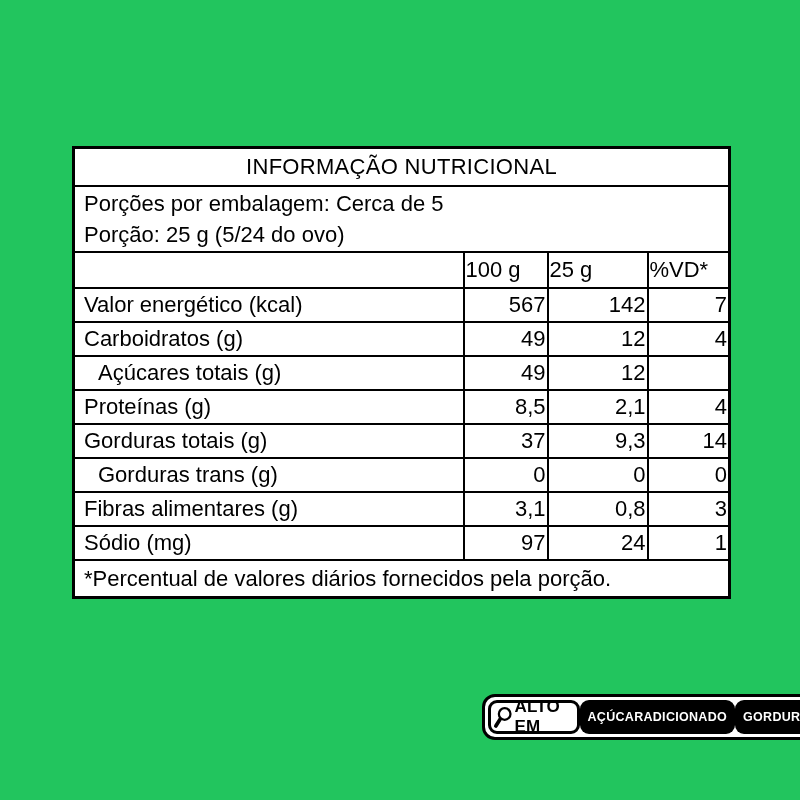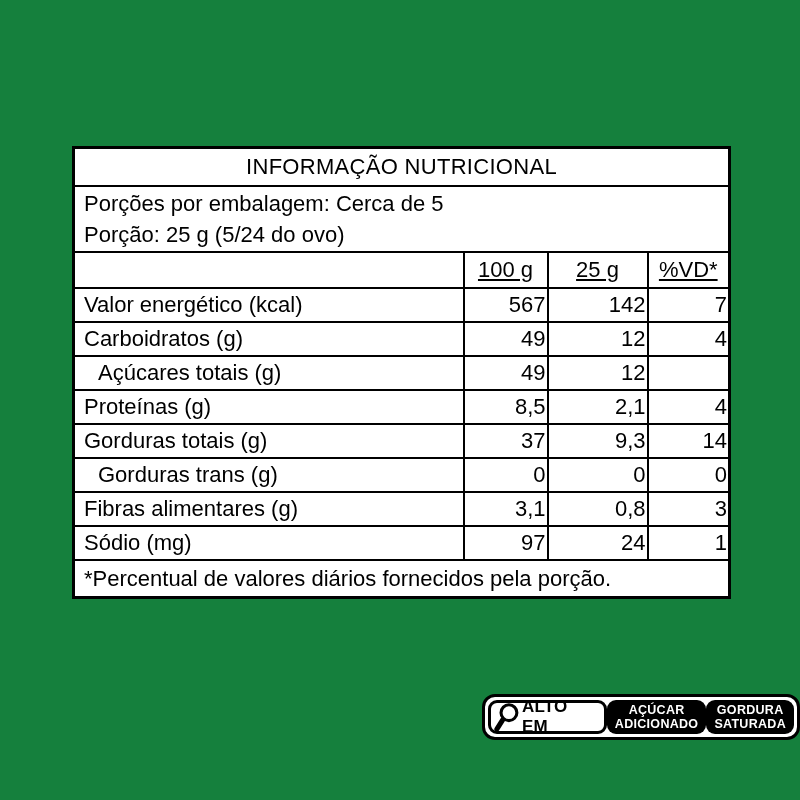--- a/index.html
+++ b/index.html
@@ -8,21 +8,21 @@
     width: 800px;
     height: 800px;
     background: #ffffff;
     font-family: "Liberation Sans", sans-serif;
     color: #000000;
   }
   .canvas {
     position: relative;
     width: 800px;
     height: 800px;
-    background: #15803d;
+    background: #22c55e;
     overflow: hidden;
   }
 
   
   .nutri-table {
     position: absolute;
     left: 72px;
     top: 146px;
     width: 656px;
     border-collapse: collapse;
@@ -47,25 +47,24 @@
     height: 34px;
     letter-spacing: 0.3px;
   }
   .serving-cell {
     padding: 1px 9px;
     height: 62px;
   }
   .serving-cell .line { line-height: 31px; }
 
   .col-h {
-    text-align: center;
+    text-align: left;
     font-weight: bold;
     height: 32px;
     font-size: 22px;
-    text-decoration: underline;
   }
   td.lbl { padding-left: 9px; height: 30px; }
   td.lbl.ind-1 { padding-left: 23px; }
   td.lbl.ind-2 { padding-left: 37px; }
   td.num { text-align: right; }
 
   .foot-cell {
     padding: 3px 9px;
     height: 29px;
     white-space: nowrap;
@@ -98,21 +97,21 @@
     border: 3px solid #000000;
     padding: 0 8px 0 2px;
     font-weight: bold;
     font-size: 17px;
     letter-spacing: 0.2px;
   }
   .pill-white .mag { margin-right: 1px; display: block; }
   .pill-black {
     background: #000000;
     color: #ffffff;
-    flex-direction: column;
+    flex-direction: row;
     font-weight: bold;
     font-size: 12.5px;
     line-height: 14px;
     padding: 0 8px;
     letter-spacing: 0.3px;
     text-align: center;
   }
 </style>
 </head>
 <body>

